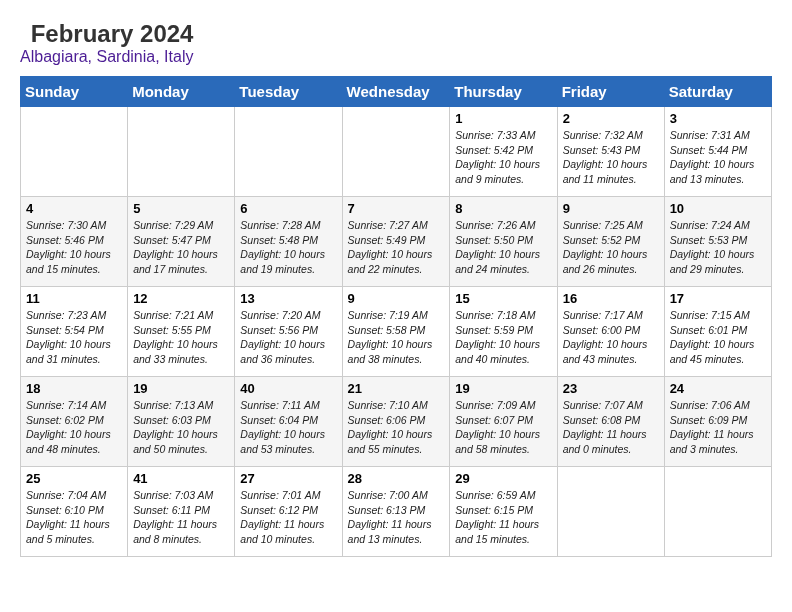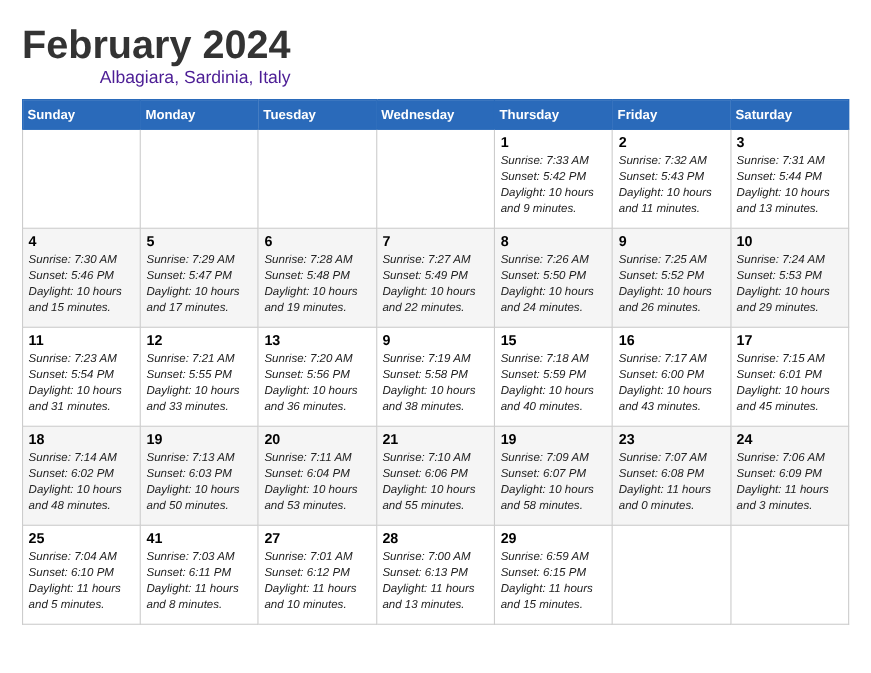--- a/index.html
+++ b/index.html
@@ -29,42 +29,42 @@
     }
     .logo-text span { color: #1a6fba; }
     .logo-bird {
       width: 32px;
       height: 28px;
     }
     .title-block {
       text-align: right;
     }
     .month-title {
-      font-size: 36px;
+      font-size: 24px;
       font-weight: bold;
       color: #333;
     }
     .location {
       font-size: 16px;
       color: #4c1d95;
     }
     table {
       width: 100%;
       border-collapse: collapse;
       font-size: 11px;
     }
     thead tr {
       background-color: #2a6aba;
       color: #fff;
     }
     thead th {
       padding: 6px 4px;
       text-align: left;
       font-weight: bold;
-      font-size: 12px;
+      font-size: 15px;
       border: 1px solid #2a6aba;
     }
     tbody td {
       border: 1px solid #ccc;
       padding: 4px 5px;
       vertical-align: top;
       width: 108px;
       height: 90px;
     }
     tbody tr:nth-child(even) {
@@ -187,21 +187,21 @@
       <tr>
         <td>
           <div class="day-num">18</div>
           <div class="day-info">Sunrise: 7:14 AM<br>Sunset: 6:02 PM<br>Daylight: 10 hours and 48 minutes.</div>
         </td>
         <td>
           <div class="day-num">19</div>
           <div class="day-info">Sunrise: 7:13 AM<br>Sunset: 6:03 PM<br>Daylight: 10 hours and 50 minutes.</div>
         </td>
         <td>
-          <div class="day-num">20</div>
+          <div class="day-num">40</div>
           <div class="day-info">Sunrise: 7:11 AM<br>Sunset: 6:04 PM<br>Daylight: 10 hours and 53 minutes.</div>
         </td>
         <td>
           <div class="day-num">21</div>
           <div class="day-info">Sunrise: 7:10 AM<br>Sunset: 6:06 PM<br>Daylight: 10 hours and 55 minutes.</div>
         </td>
         <td>
           <div class="day-num">19</div>
           <div class="day-info">Sunrise: 7:09 AM<br>Sunset: 6:07 PM<br>Daylight: 10 hours and 58 minutes.</div>
         </td>

